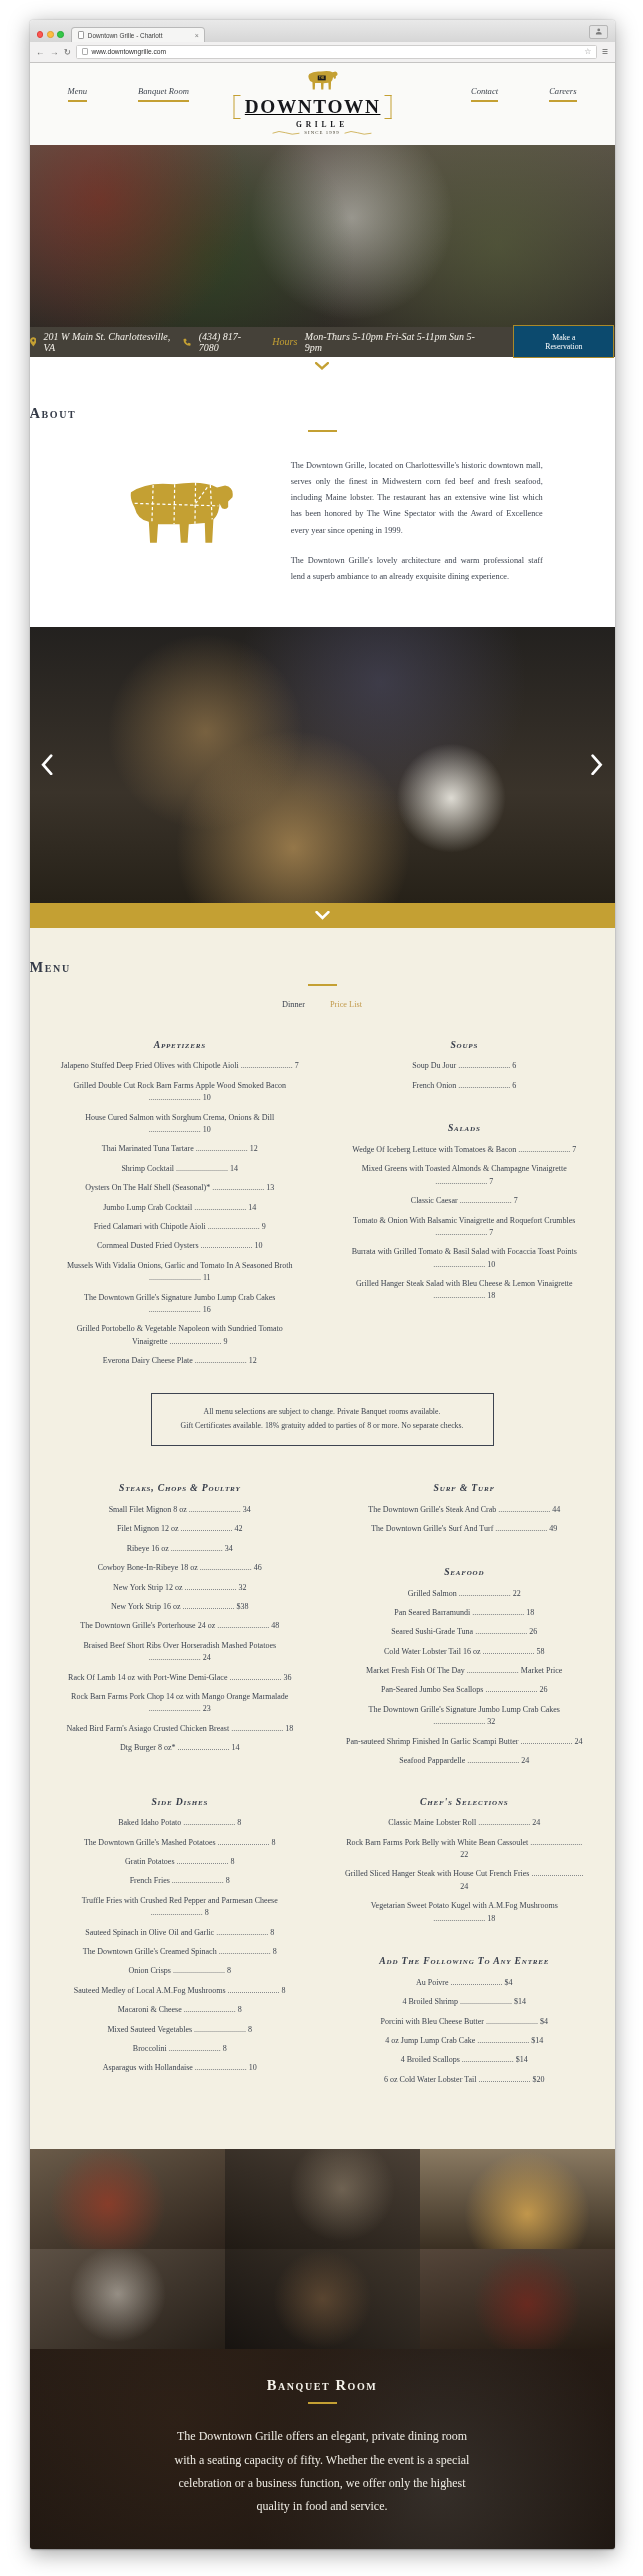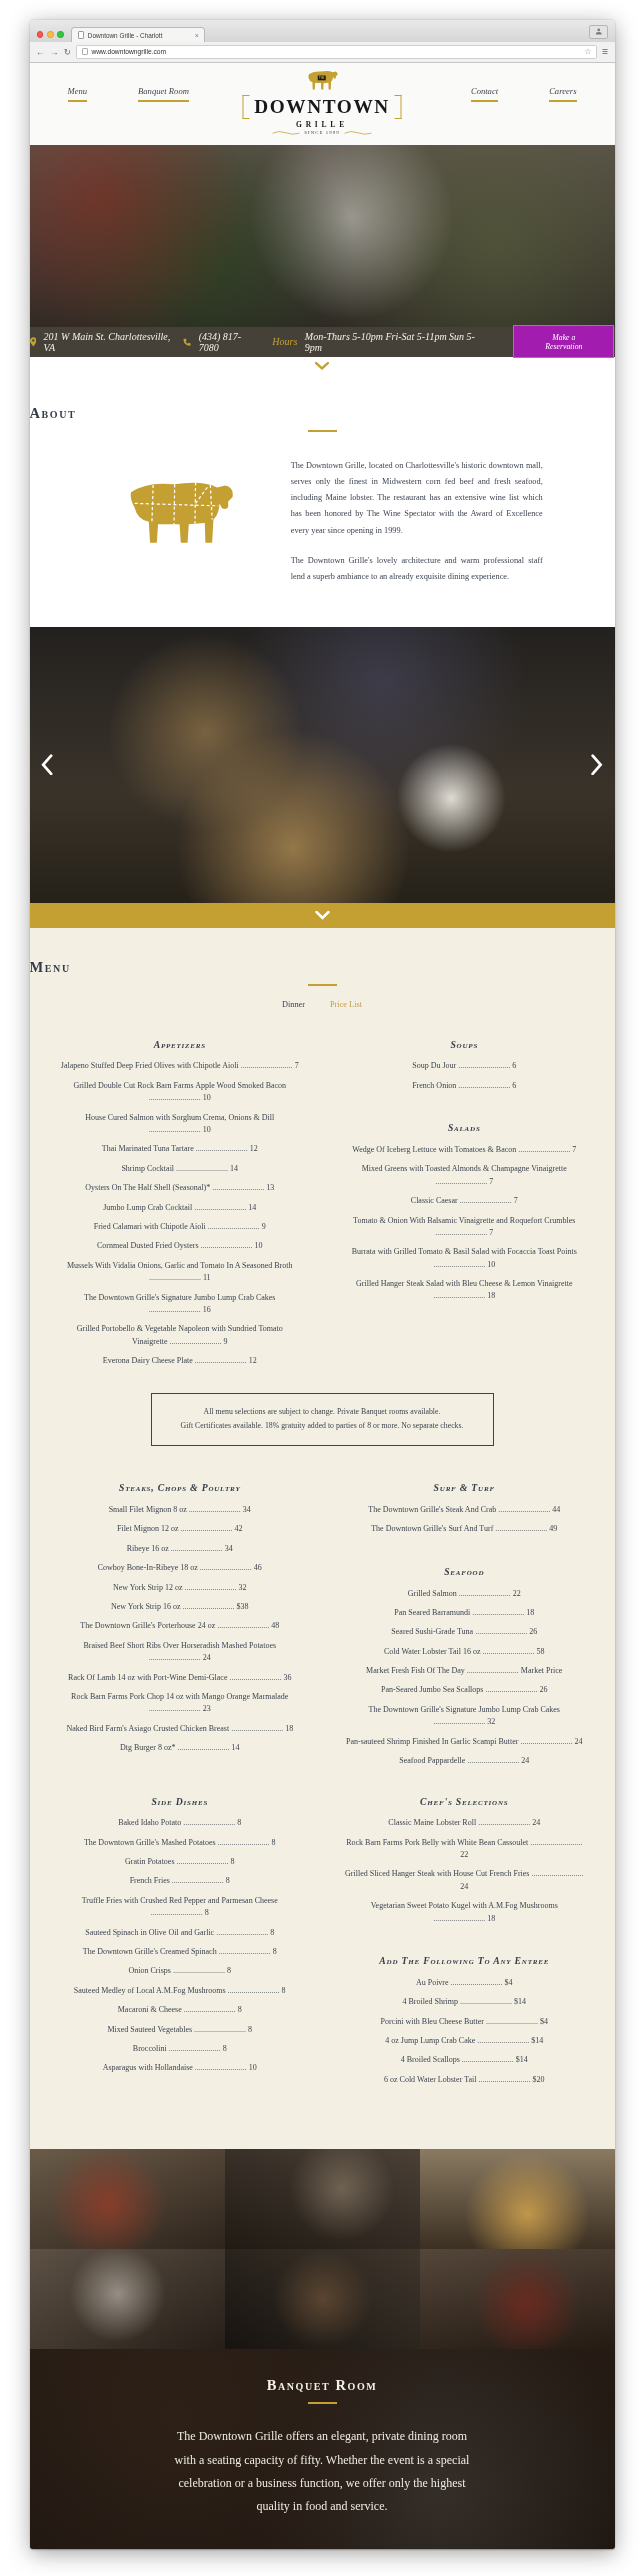--- a/index.html
+++ b/index.html
@@ -27,39 +27,39 @@
   .hamburger { color:#5f5f5f; font-size:10.2px; letter-spacing:0; }
 
   
   .site-header { background:#fafaf8; position:relative; height:82px; }
   .main-nav { position:absolute; top:23.6px; width:100%; display:flex; justify-content:space-between; padding:0 38px; }
   .nav-group { display:flex; gap:51px; }
   .nav-item { font-style:italic; font-size:8.6px; color:#3f4650; text-align:center; cursor:pointer; }
   .nav-item .ul { height:1.6px; background:#c4a033; margin-top:3.8px; }
   .logo { position:absolute; left:50%; transform:translateX(-50%); top:5.4px; text-align:center; width:177px; }
   .logo-cow { margin-bottom:1.1px; }
-  .logo-name-row { display:flex; align-items:center; justify-content:center; gap:4.3px; }
+  .logo-name-row { display:flex; align-items:center; gap:4.3px;text-decoration:underline; }
   .bracket { width:7px; height:23.6px; border:1.6px solid #c4a033; }
   .bracket.l { border-right:none; } .bracket.r { border-left:none; }
   .logo-name { font-size:19.3px; font-weight:bold; letter-spacing:1.6px; color:#17181c; }
   .logo-sub { font-size:7.5px; font-weight:bold; letter-spacing:3.8px; color:#17181c; margin-top:1.6px; }
   .logo-since { display:flex; align-items:center; justify-content:center; gap:3.2px; margin-top:1.1px; color:#c4a033; }
   .logo-since span { font-size:4.8px; letter-spacing:1.1px; color:#3f3a2a; }
 
   
   .hero { height:182px; background:
       radial-gradient(circle at 12% 30%, rgba(140,40,30,.55), transparent 28%),
       radial-gradient(circle at 30% 60%, rgba(40,70,30,.6), transparent 35%),
       radial-gradient(circle at 55% 40%, rgba(230,230,225,.5), transparent 30%),
       radial-gradient(circle at 80% 55%, rgba(90,100,60,.55), transparent 40%),
       linear-gradient(180deg,#5a5248,#3b362f 70%,#2e2a25); }
   .infobar { background:#454139; height:30px; display:flex; align-items:center; justify-content:center; gap:7.5px; color:#f4f1ea; }
   .infobar .txt { font-style:italic; font-size:10px; }
   .infobar .hours-label { color:#c4a033; font-style:italic; margin-left:7.5px; }
-  .res-btn { background:#a21caf; border:0.5px solid #a9892a; color:#fff; font-style:italic; font-family:"Liberation Serif", serif; font-size:7.8px; padding:6.4px 20.4px; margin-left:25px; cursor:pointer; }
+  .res-btn { background:#0c4a6e; border:0.5px solid #a9892a; color:#fff; font-family:"Liberation Serif", serif; font-size:7.8px; padding:6.4px 20.4px; margin-left:25px; cursor:pointer; }
   .gold-chevron-zone { text-align:center; padding:5.4px 0 0; }
 
   
   .about { padding:33px 0 42px; background:#fff; }
   .sec-title { font-variant:small-caps; font-weight:bold; font-size:14.5px; letter-spacing:1.6px; color:#353b48; }
   .gold-rule { width:29px; height:1.6px; background:#c4a033; margin:8px auto 0; }
   .about-body { display:flex; margin-top:26px; padding:0 32px; align-items:flex-start; }
   .about-cow { flex:0 0 44%; display:flex; justify-content:center; padding-top:9.7px; }
   .about-text { flex:1; max-width:252px; font-size:8.3px; color:#3d4450; line-height:1.95; text-align:justify; }
   .about-text p + p { margin-top:14px; }

